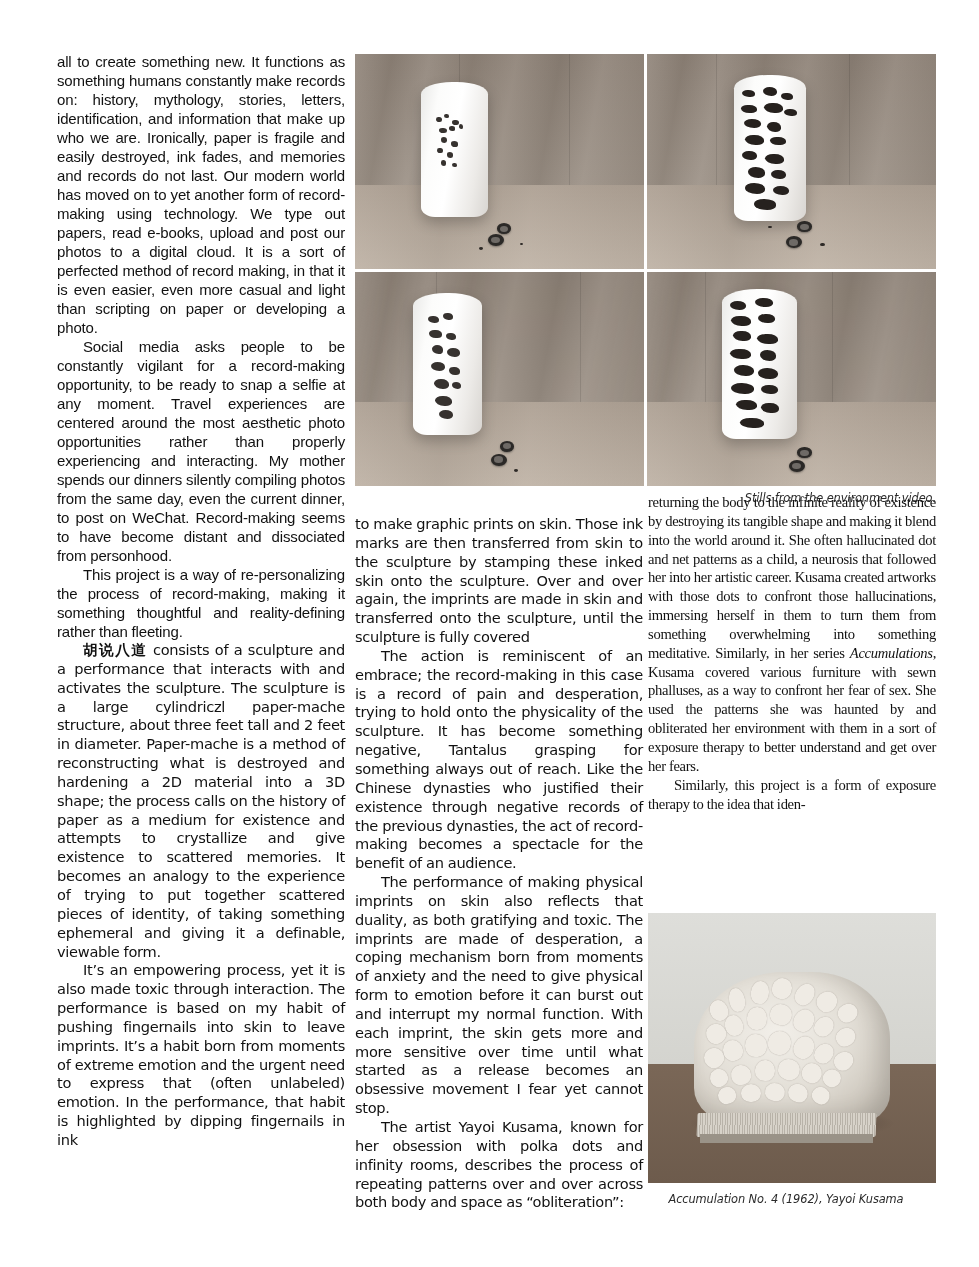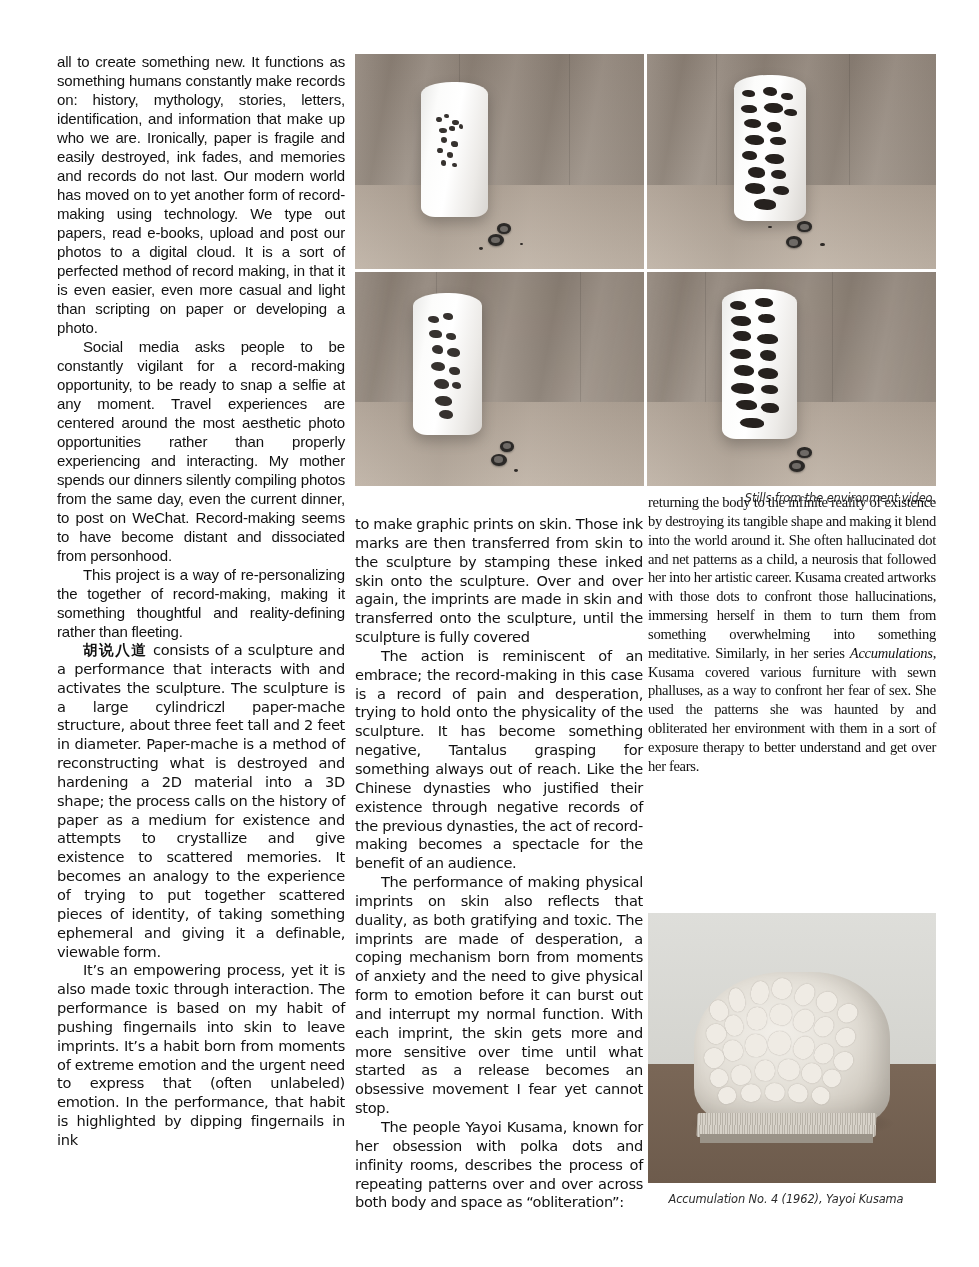--- a/index.html
+++ b/index.html
@@ -390,39 +390,40 @@
       </div>
     </div>
   </div>
 
   <div class="caption" id="caption-stills">Stills from the environment video.</div>
 
   <div class="col" id="col1">
     <div class="seg-a">
       <p>all to create something new. It functions as something humans constantly make records on: history, mythology, stories, letters, identification, and information that make up who we are. Ironically, paper is fragile and easily destroyed, ink fades, and memories and records do not last. Our modern world has moved on to yet another form of record-making using technology. We type out papers, read e-books, upload and post our photos to a digital cloud. It is a sort of perfected method of record making, in that it is even easier, even more casual and light than scripting on paper or developing a photo.</p>
       <p class="indent">Social media asks people to be constantly vigilant for a record-making opportunity, to be ready to snap a selfie at any moment. Travel experiences are centered around the most aesthetic photo opportunities rather than properly experiencing and interacting. My mother spends our dinners silently compiling photos from the same day, even the current dinner, to post on WeChat. Record-making seems to have become distant and dissociated from personhood.</p>
-      <p class="indent">This project is a way of re-personalizing the together of record-making, making it something thoughtful and reality-defining rather than fleeting.</p>
+      <p class="indent">This project is a way of re-personalizing the process of record-making, making it something thoughtful and reality-defining rather than fleeting.</p>
     </div>
 
 
     <div class="seg-b">
       <p class="indent"><span class="cjk">胡说八道</span><span> consists of a sculpture and a performance that interacts with and activates the sculpture. The sculpture is a large cylindriczl paper-mache structure, about three feet tall and 2 feet in diameter. Paper-mache is a method of reconstructing what is destroyed and hardening a 2D material into a 3D shape; the process calls on the history of paper as a medium for existence and attempts to crystallize and give existence to scattered memories. It becomes an analogy to the experience of trying to put together scattered pieces of identity, of taking something ephemeral and giving it a definable, viewable form.</span></p>
       <p class="indent">It’s an empowering process, yet it is also made toxic through interaction. The performance is based on my habit of pushing fingernails into skin to leave imprints. It’s a habit born from moments of extreme emotion and the urgent need to express that (often unlabeled) emotion. In the performance, that habit is highlighted by dipping fingernails in ink</p>
     </div>
   </div>
 
   <div class="col" id="col2">
     <p>to make graphic prints on skin. Those ink marks are then transferred from skin to the sculpture by stamping these inked skin onto the sculpture. Over and over again, the imprints are made in skin and transferred onto the sculpture, until the sculpture is fully covered</p>
     <p class="indent">The action is reminiscent of an embrace; the record-making in this case is a record of pain and desperation, trying to hold onto the physicality of the sculpture. It has become something negative, Tantalus grasping for something always out of reach. Like the Chinese dynasties who justified their existence through negative records of the previous dynasties, the act of record-making becomes a spectacle for the benefit of an audience.</p>
     <p class="indent">The performance of making physical imprints on skin also reflects that duality, as both gratifying and toxic. The imprints are made of desperation, a coping mechanism born from moments of anxiety and the need to give physical form to emotion before it can burst out and interrupt my normal function. With each imprint, the skin gets more and more sensitive over time until what started as a release becomes an obsessive movement I fear yet cannot stop.</p>
-    <p class="indent">The people Yayoi Kusama, known for her obsession with polka dots and infinity rooms, describes the process of repeating patterns over and over across both body and space as “obliteration”:</p>
+    <p class="indent">The artist Yayoi Kusama, known for her obsession with polka dots and infinity rooms, describes the process of repeating patterns over and over across both body and space as “obliteration”:</p>
   </div>
 
   <div class="col" id="col3">
     <p><span>returning the body to the infinite reality of existence by destroying its tangible shape and making it blend into the world around it. She often hallucinated dot and net patterns as a child, a neurosis that followed her into her artistic career. Kusama created artworks with those dots to confront those hallucinations, immersing herself in them to turn them from something overwhelming into something meditative. Similarly, in her series </span><em>Accumulations</em><span>, Kusama covered various furniture with sewn phalluses, as a way to confront her fear of sex. She used the patterns she was haunted by and obliterated her environment with them in a sort of exposure therapy to better understand and get over her fears.</span></p>
+    <p class="indent">Similarly, this project is a form of exposure therapy to the idea that iden-</p>
   </div>
 
   <div class="artwork-photo">
     <div class="aw-wall"></div>
     <div class="aw-floor"></div>
     <div class="aw-shadow"></div>
     <div class="aw-mass">
       <div class="aw-nubs">
         <i style="left:8%;top:18%;width:9%;height:14%;transform:rotate(-24deg);"></i>
         <i style="left:18%;top:10%;width:8%;height:16%;transform:rotate(-12deg);"></i>

